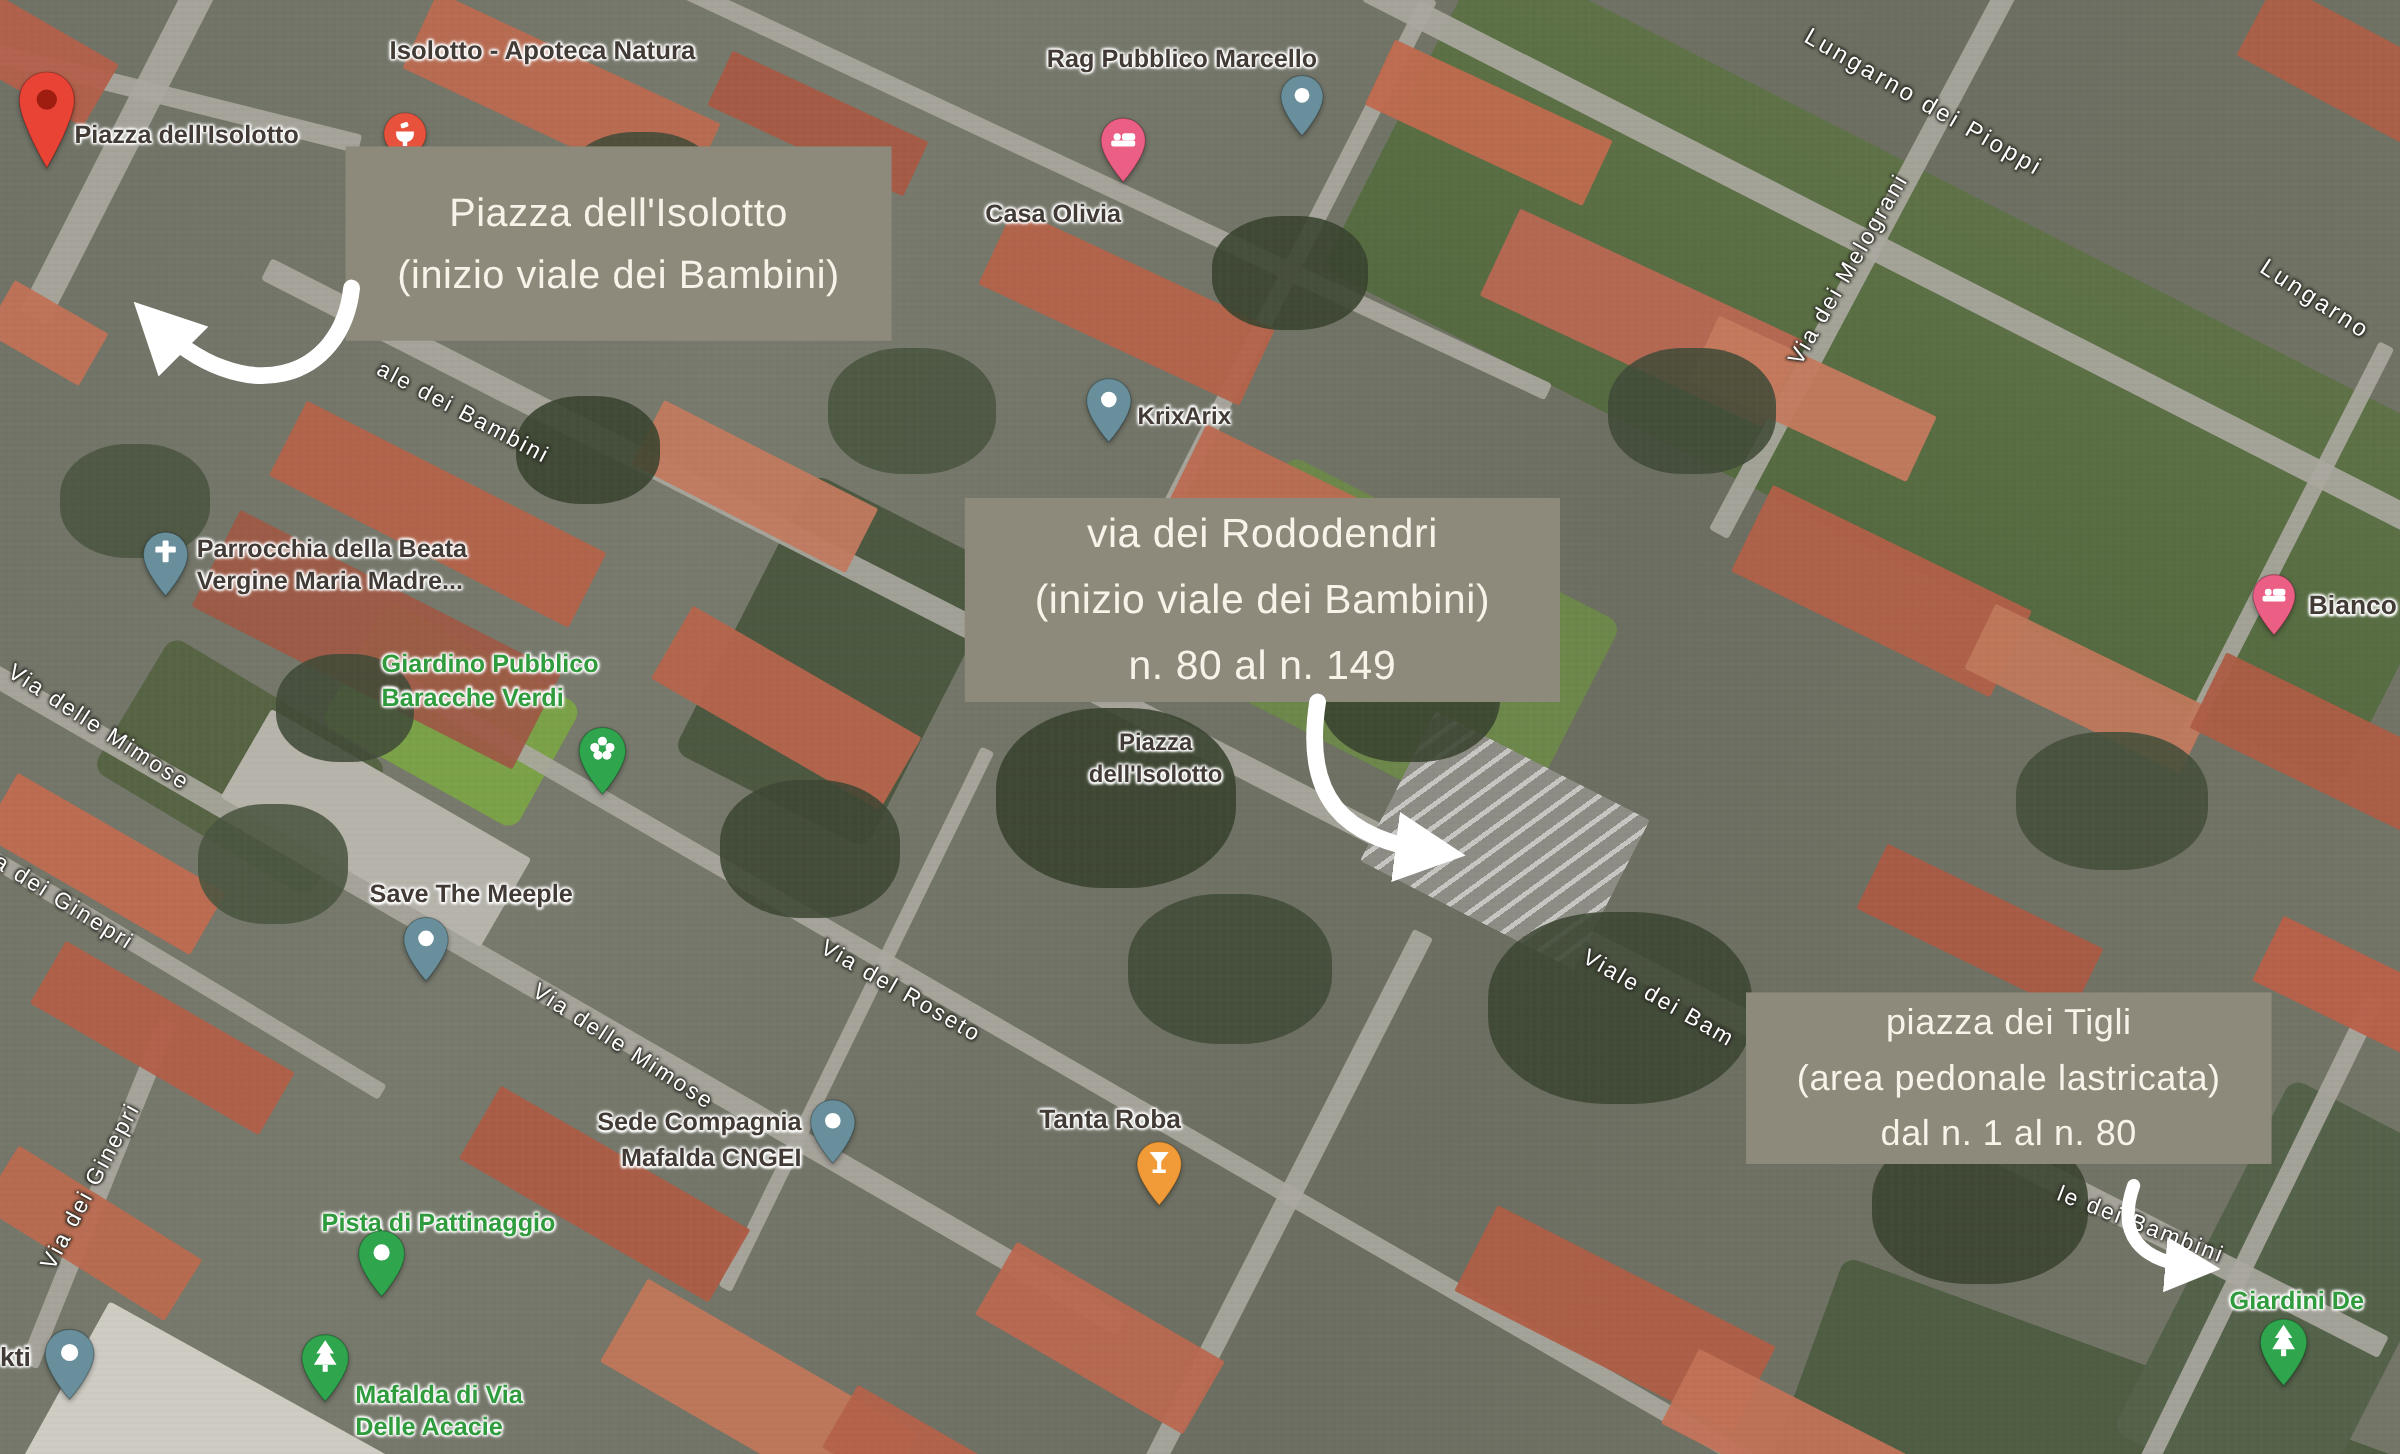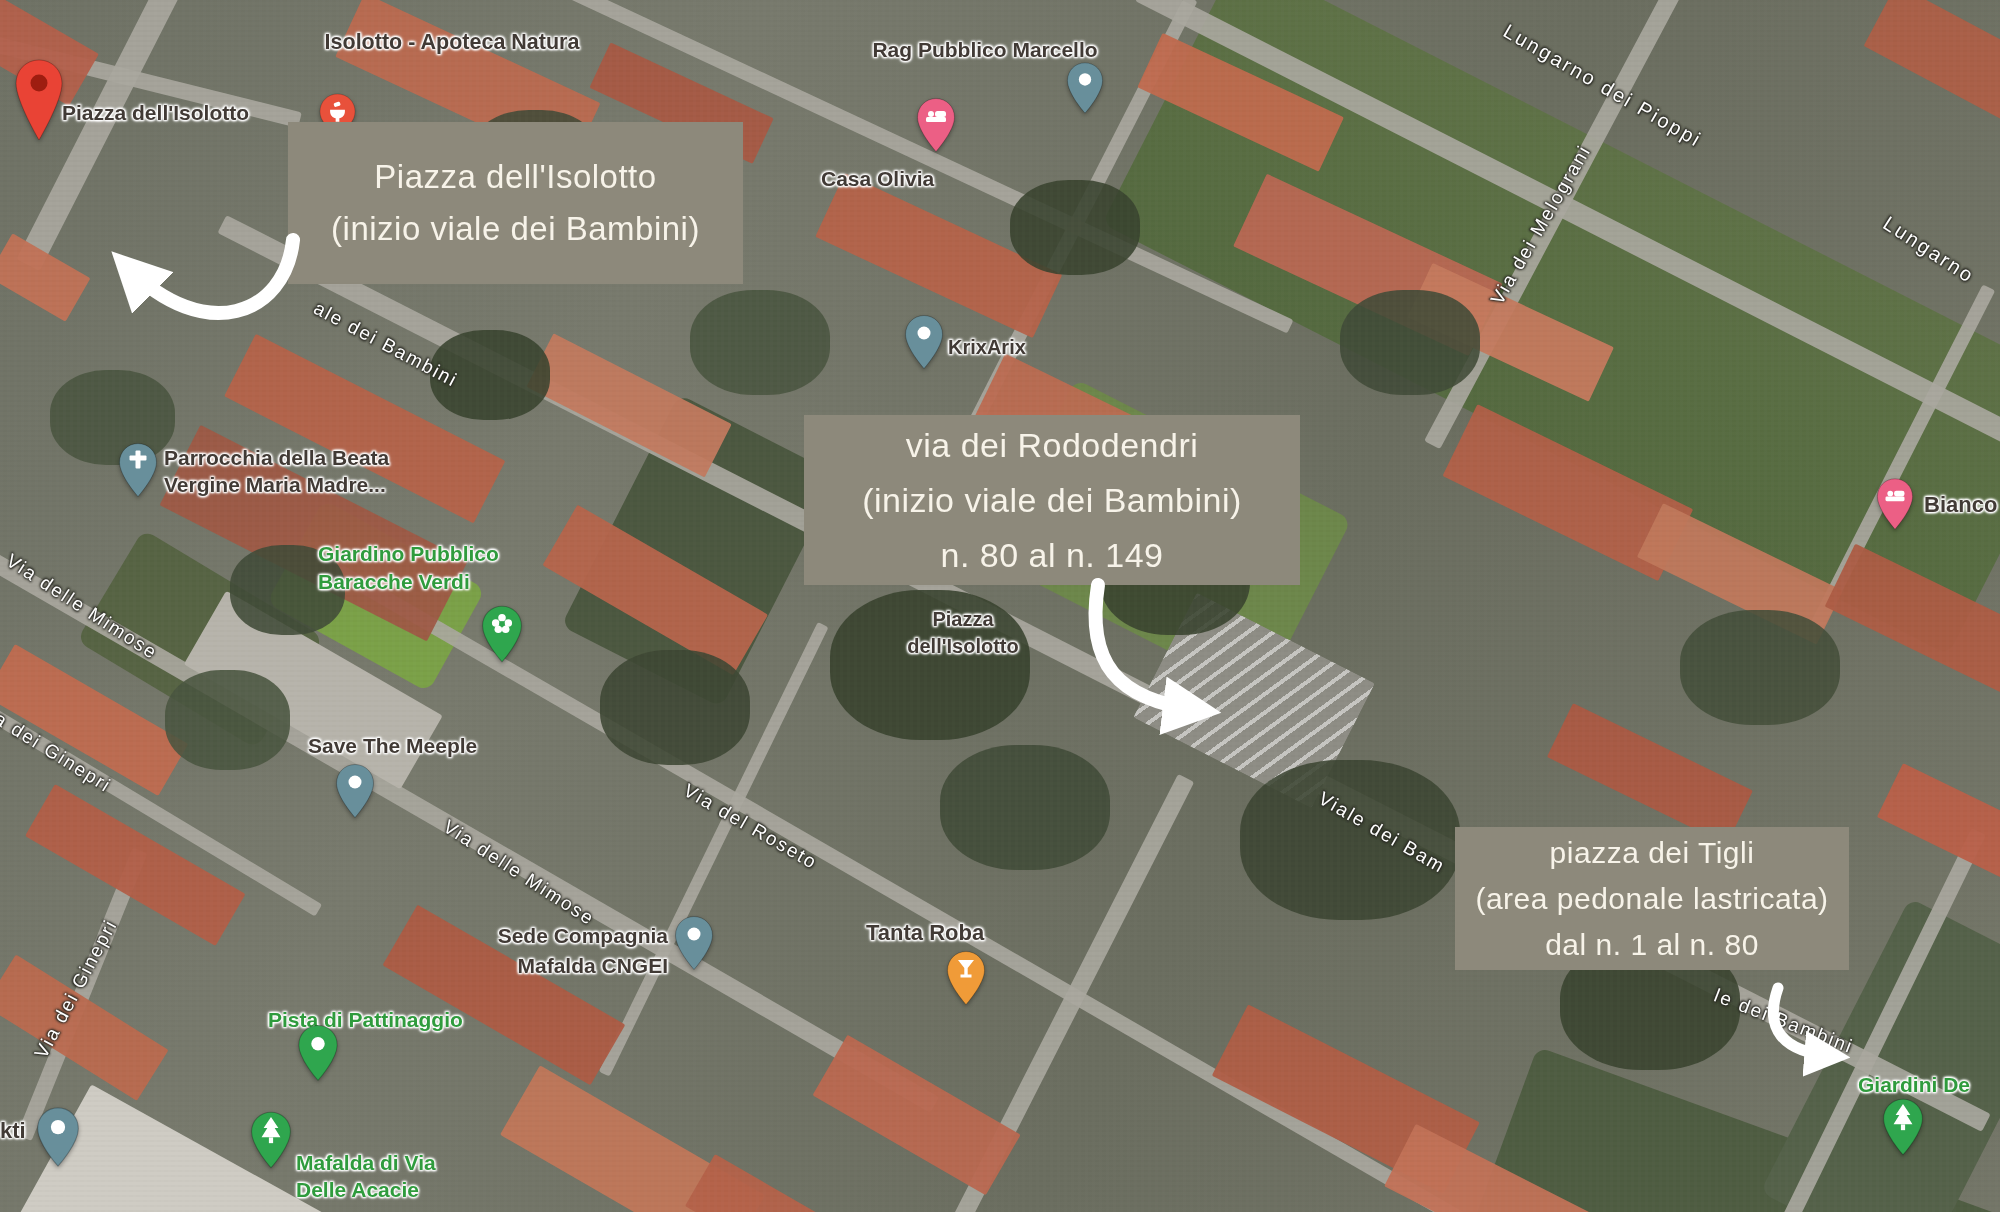--- a/index.html
+++ b/index.html
@@ -270,21 +270,21 @@
 
   <div class="note-box" style="left:288px;top:122px;width:455px;height:162px;font-size:33px;line-height:52px;">
     <div>Piazza dell'Isolotto</div>
     <div>(inizio viale dei Bambini)</div>
   </div>
   <div class="note-box" style="left:772px;top:415px;width:496px;height:170px;font-size:34px;line-height:55px;margin-left:32px;">
     <div>via dei Rododendri</div>
     <div>(inizio viale dei Bambini)</div>
     <div>n. 80 al n. 149</div>
   </div>
-  <div class="note-box" style="left:1455px;top:827px;width:394px;height:143px;font-size:30px;line-height:46px;">
+  <div class="note-box" style="left:1455px;top:827px;width:438px;height:143px;font-size:30px;line-height:46px;">
     <div>piazza dei Tigli</div>
     <div>(area pedonale lastricata)</div>
     <div>dal n. 1 al n. 80</div>
   </div>
 
   <svg class="arrows" width="2000" height="1212" viewBox="0 0 2000 1212">
     <defs>
       <marker id="ah" viewBox="0 0 10 10" refX="6" refY="5" markerWidth="4.2" markerHeight="4.2" orient="auto-start-reverse">
         <path d="M0 0 L10 5 L0 10 z" fill="#ffffff"></path>
       </marker>

